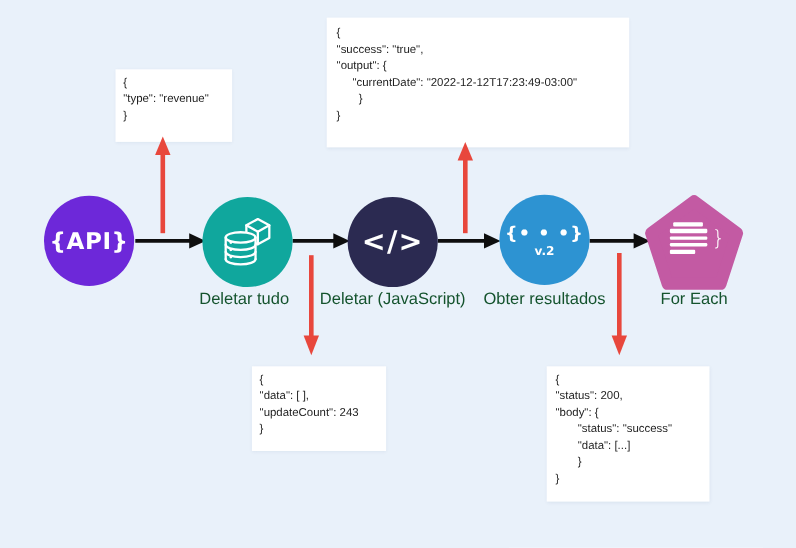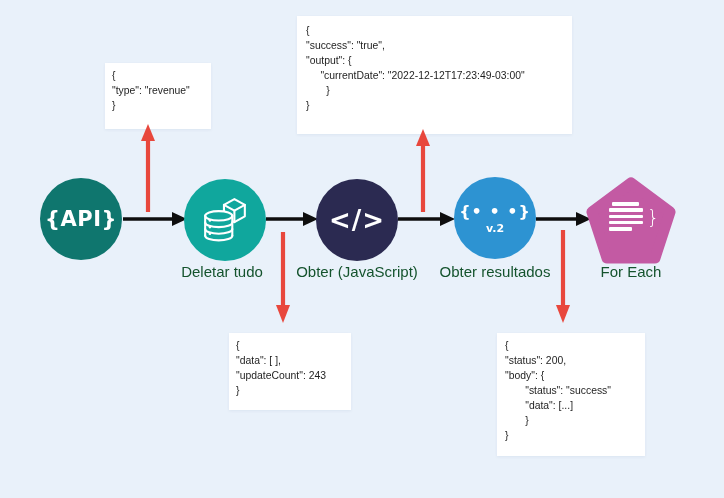--- a/index.html
+++ b/index.html
@@ -24,21 +24,21 @@
   #payload-api-input   {left:105px;top:63px; width:92px; height:56px; padding:5px 7px;}
   #payload-script-out  {left:297px;top:16px; width:257px;height:104px;padding:7px 9px;}
   #payload-delete-out  {left:229px;top:333px;width:108px;height:67px; padding:5px 7px;}
   #payload-results-out {left:497px;top:333px;width:132px;height:113px;padding:5px 8px;}
   
   .node{
     position:absolute;width:82px;height:82px;border-radius:50%;
     display:flex;flex-direction:column;align-items:center;justify-content:center;
     color:#FFFFFF;
   }
-  #node-api              {left:40px; top:178px;background:#0f766e;}
+  #node-api              {left:40px; top:178px;background:#6d28d9;}
   #node-deletar-tudo     {left:184px;top:179px;background:#10A79D;}
   #node-script-javascript{left:316px;top:179px;background:#2B2A51;}
   #node-obter-resultados {left:454px;top:177px;background:#2D93D2;}
   .api-text{
     font-family:"DejaVu Sans",sans-serif;
     font-size:21px;font-weight:bold;letter-spacing:0.5px;
   }
   .code-text{
     font-family:"DejaVu Sans",sans-serif;
     font-size:26px;font-weight:bold;letter-spacing:1px;
@@ -193,17 +193,17 @@
       <div class="bar b1"></div>
       <div class="bar b2"></div>
       <div class="bar b3"></div>
       <div class="bar b4"></div>
       <div class="bar b5"></div>
       <span class="foreach-brace">}</span>
     </div>
   </div>
 
   <div class="node-label" id="label-deletar">Deletar tudo</div>
-  <div class="node-label" id="label-script">Obter (JavaScript)</div>
+  <div class="node-label" id="label-script">Deletar (JavaScript)</div>
   <div class="node-label" id="label-foreach">For Each</div>
   <div class="node-label" id="label-obter">Obter resultados</div>
 
 </div>
 
 </body></html>

